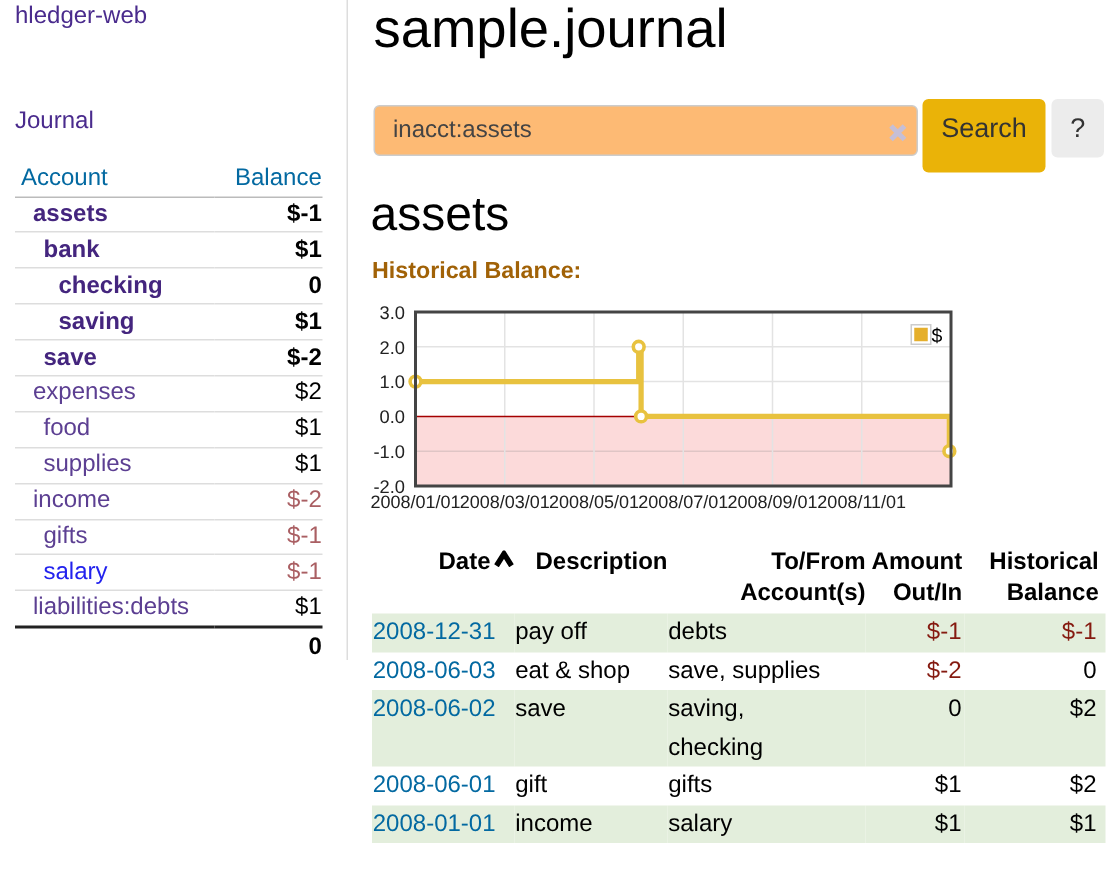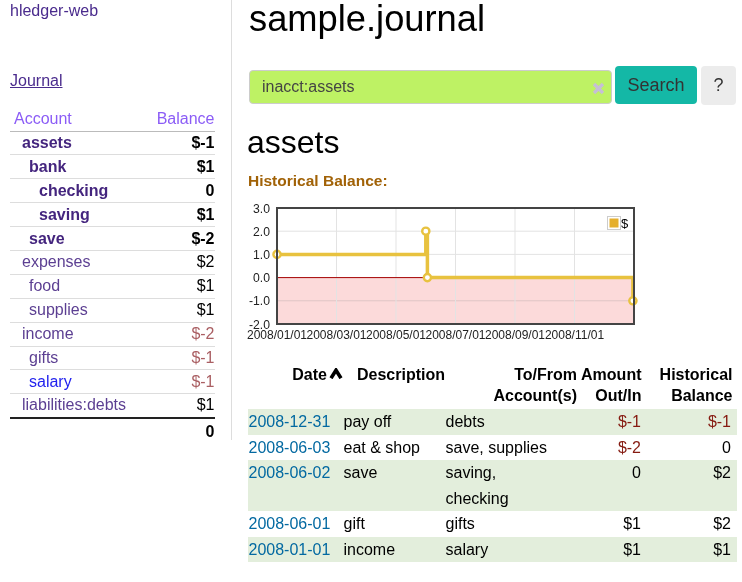--- a/index.html
+++ b/index.html
@@ -3,43 +3,43 @@
 <meta charset="utf-8">
 <style>
 * { margin:0; padding:0; box-sizing:border-box; }
 html,body { width:742px; height:582px; background:#fff; font-family:"Liberation Sans", sans-serif; overflow:hidden; position:relative; }
 a { text-decoration:none; }
 .abs { position:absolute; }
 
 
 #sideborder { left:231px; top:0; width:1px; height:440px; background:#ddd; }
 #apptitle { left:10px; top:1.5px; font-size:16px; color:#4a2b8d; }
-#journal { left:10px; top:72px; font-size:16px; color:#4a2b8d;text-decoration:underline; }
+#journal { left:10px; top:72px; font-size:16px; color:#4a2b8d; }
 #sidetable { left:10px; top:105px; width:205px; border-collapse:collapse; font-size:16px; }
-#sidetable th { font-weight:normal; font-size:16px; color:#8b5cf6; text-align:left; height:26px; border-bottom:1px solid #bbb; padding:5.5px 0 0 4px; vertical-align:top; line-height:16px; }
+#sidetable th { font-weight:normal; font-size:16px; color:#0369a1; text-align:left; height:26px; border-bottom:1px solid #bbb; padding:5.5px 0 0 4px; vertical-align:top; line-height:16px; }
 #sidetable th.bal, #sidetable td.bal { text-align:right; padding-right:0.5px; }
 #sidetable td { height:23.9px; border-top:1px solid #ddd; padding:0 0 0 2.5px; vertical-align:middle; white-space:nowrap; }
 #sidetable tr.first td { border-top:none; }
 #sidetable td.bal { font-weight:bold; color:#000; }
 #sidetable td.d1 { padding-left:12px; }
 #sidetable td.d2 { padding-left:19px; }
 #sidetable td.d3 { padding-left:29px; }
 .in { color:#44257e; font-weight:bold; }
 .acct { color:#5c3f92; }
 .neg { color:#7e1800; }
 #sidetable td.negl { color:#aa5f63; font-weight:normal; }
 #sidetable td.plain { font-weight:normal; }
 .blue { color:#2222ee; }
 #sidetable tr.total td { border-top:2px solid #222; font-weight:bold; padding-top:3px; }
 
 
 #h1 { left:249px; top:-2.5px; font-size:36.3px; color:#000; font-weight:normal; letter-spacing:0; }
-#searchbox { left:249px; top:70px; width:363px; height:34px; border:1px solid #ccc; border-radius:4px; font-size:16px; color:#444; line-height:32px; padding-left:12px; background:#bef264; }
+#searchbox { left:249px; top:70px; width:363px; height:34px; border:1px solid #ccc; border-radius:4px; font-size:16px; color:#444; line-height:32px; padding-left:12px; background:#fdba74; }
 #xicon { left:592px; top:82px; }
-#btnsearch { left:615px; top:66px; width:82px; height:38px; background:#14b8a6; border-radius:4px; font-size:18px; color:#333; text-align:center; line-height:39px; }
+#btnsearch { left:615px; top:66px; width:82px; height:49px; background:#eab308; border-radius:4px; font-size:18px; color:#333; text-align:center; line-height:39px; }
 #btnq { left:701px; top:66px; width:35px; height:39px; background:#ececec; border-radius:4px; font-size:18px; color:#333; text-align:center; line-height:39px; }
 #h2 { left:247px; top:124px; font-size:32px; color:#000; font-weight:normal; }
 #charttitle { left:248px; top:172px; font-size:15.5px; font-weight:bold; color:#a16207; }
 
 
 #reg { left:248px; top:357px; width:489px; border-collapse:collapse; font-size:16px; }
 #reg th { font-weight:bold; text-align:right; vertical-align:top; padding:6.6px 0 2.9px 1.5px; line-height:21.3px; }
 #reg th.r, #reg td.r { text-align:right; }
 #reg td { padding:0 0 0 0.5px; vertical-align:top; line-height:25.5px; }
 #reg tr.g td { background:#e3eedc; }

